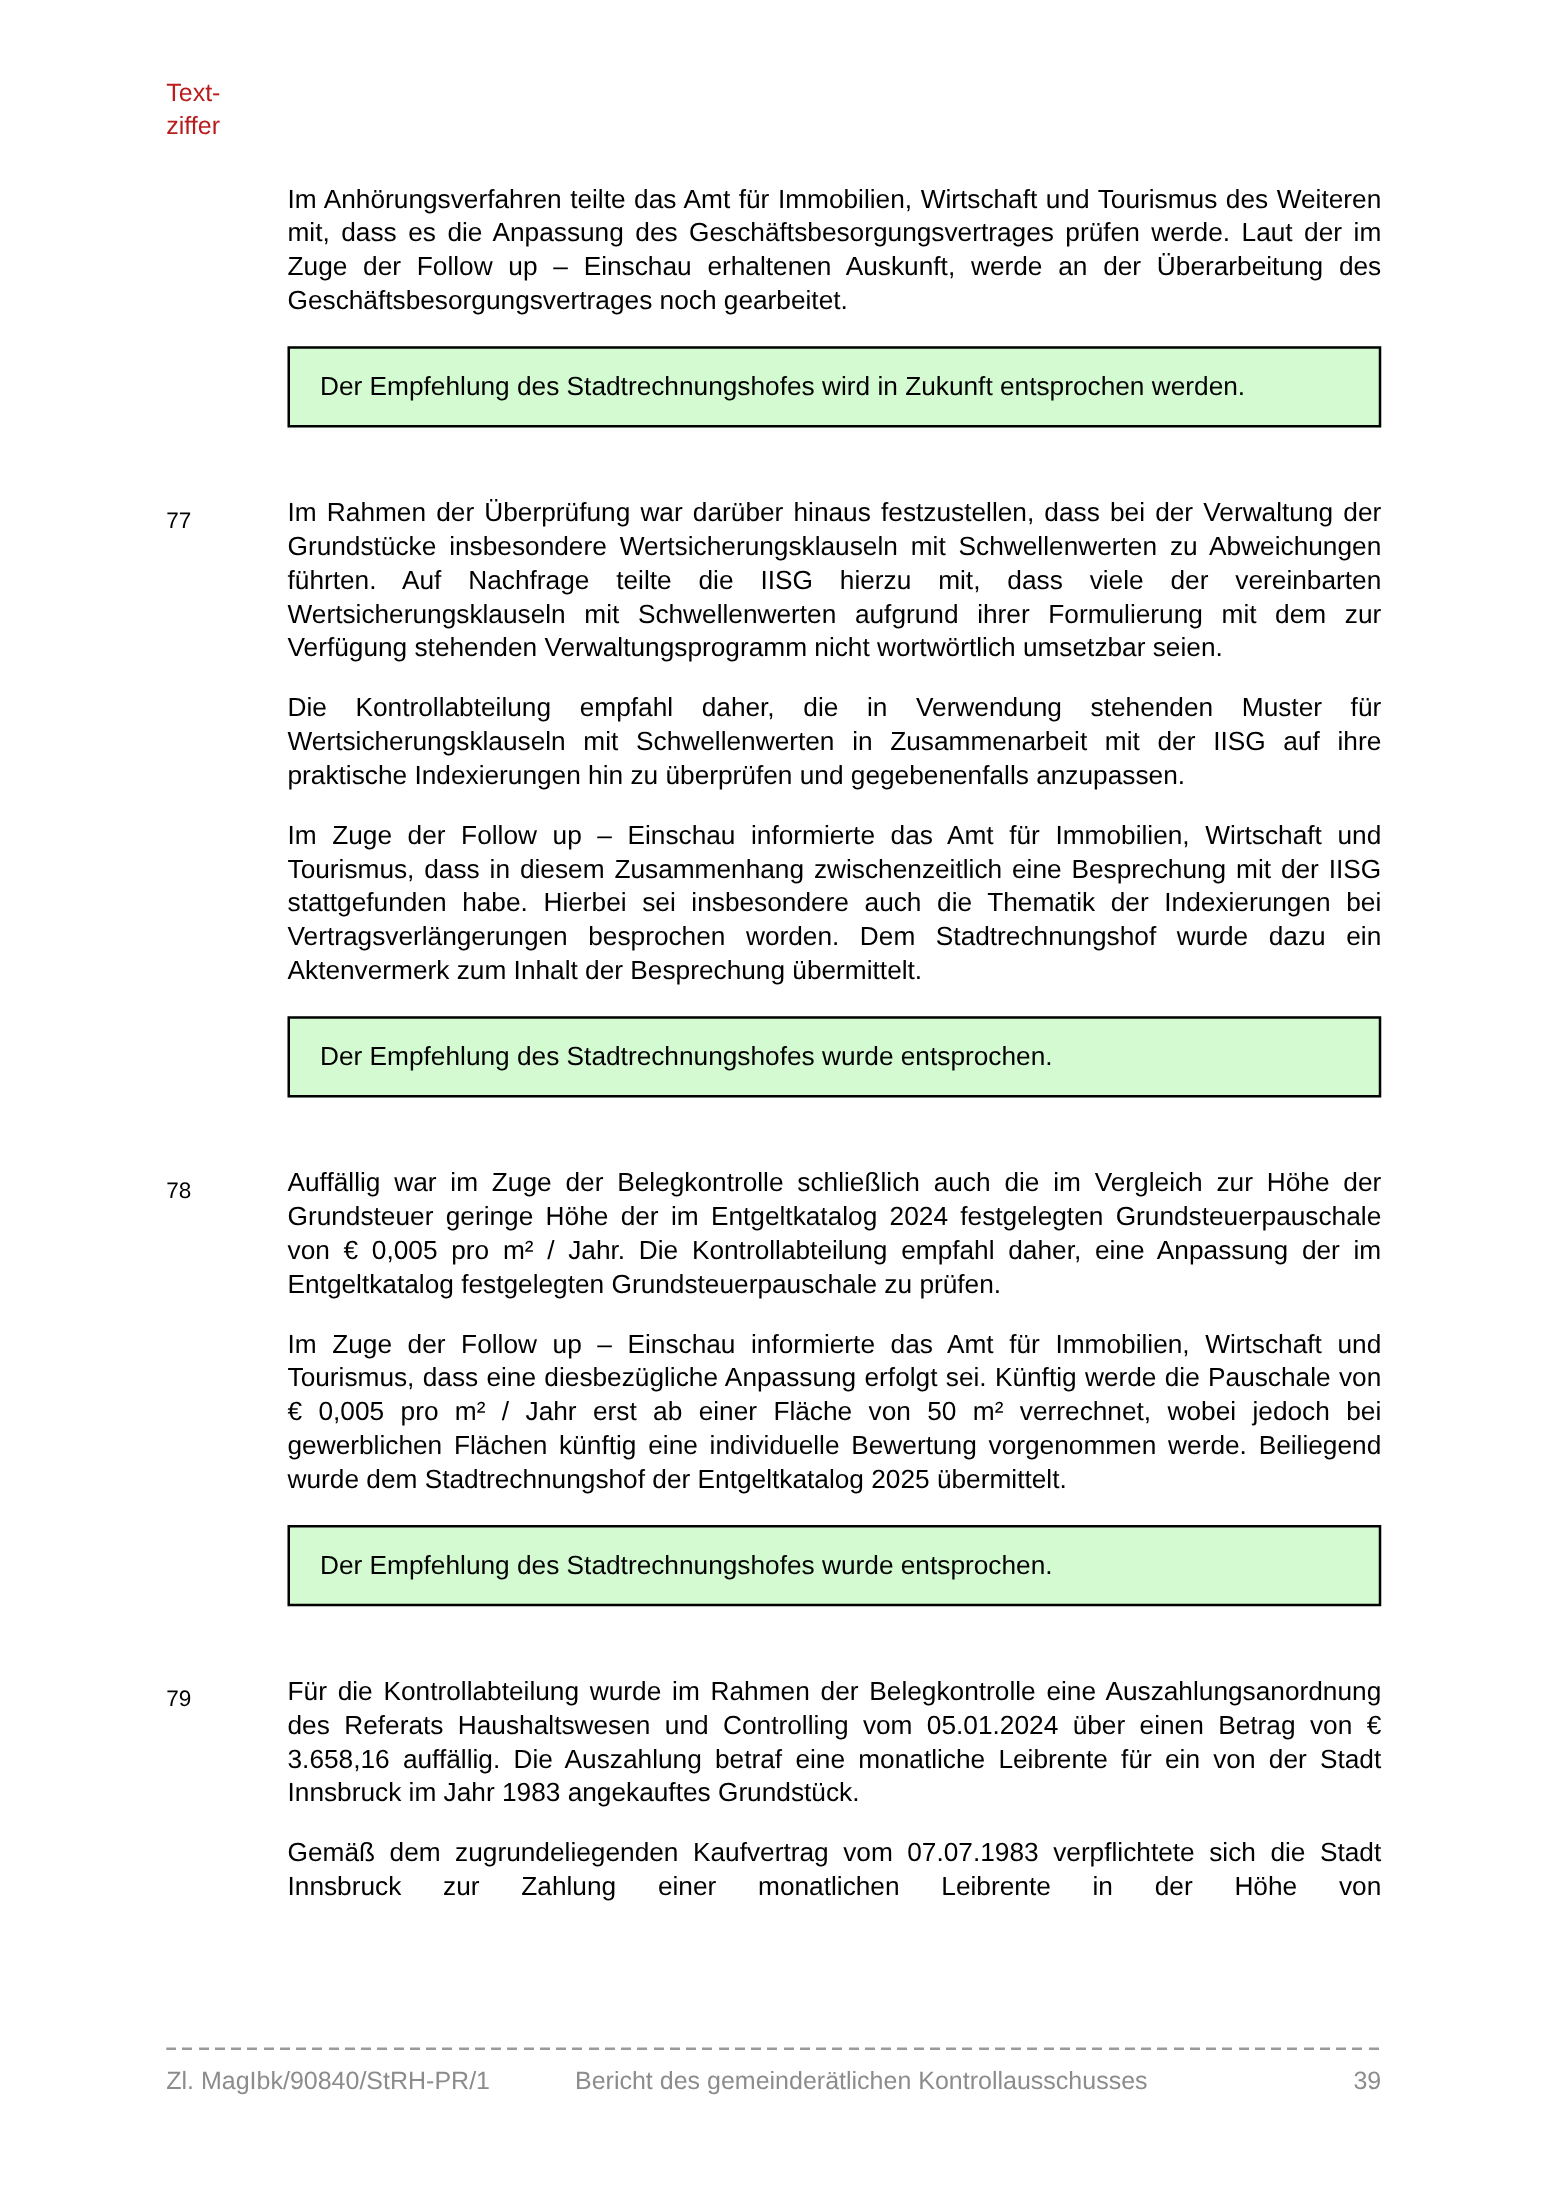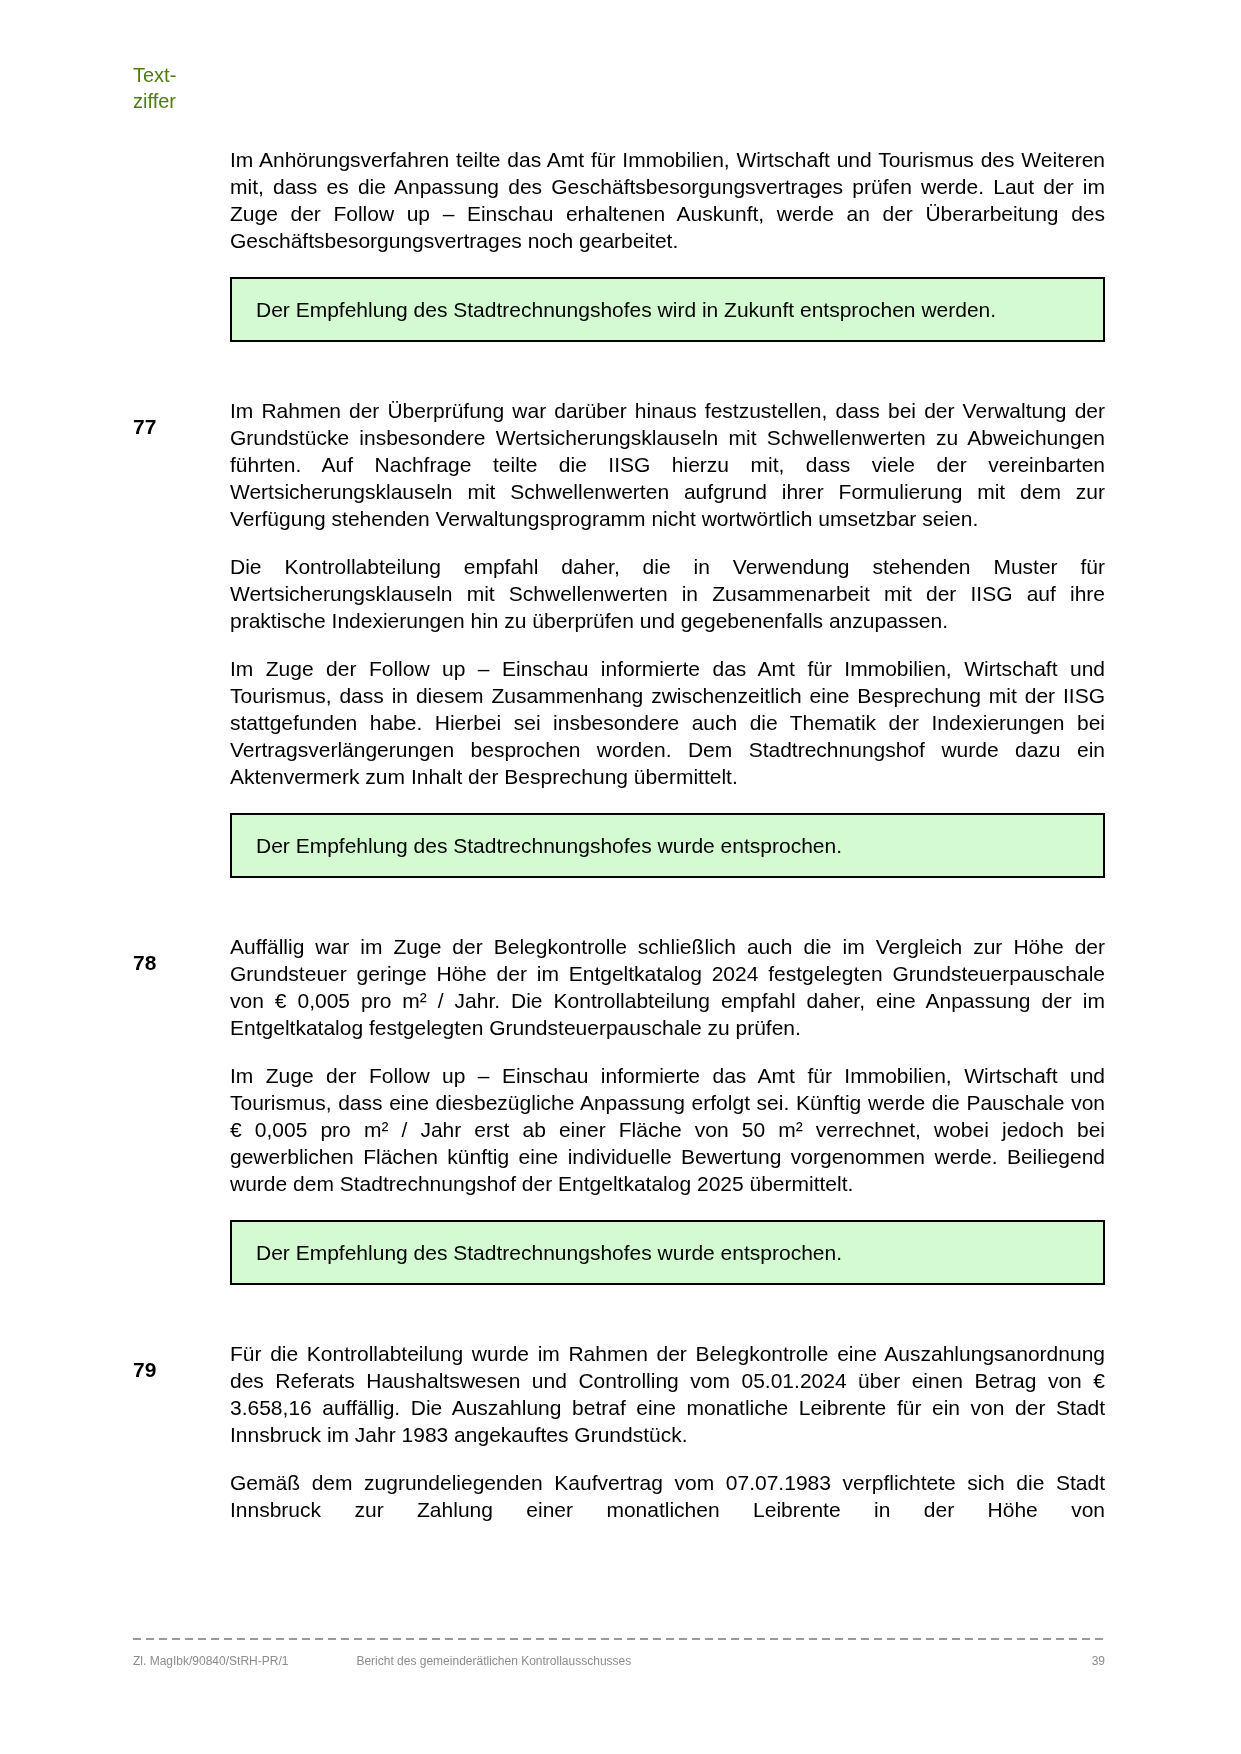--- a/index.html
+++ b/index.html
@@ -17,21 +17,21 @@
     height: 1754px;
     background: #ffffff;
     overflow: hidden;
   }
   .margin-header {
     position: absolute;
     left: 133px;
     top: 62px;
     font-size: 20px;
     line-height: 26px;
-    color: #4d7c0f;
+    color: #b91c1c;
   }
   .content {
     position: absolute;
     left: 230px;
     top: 146px;
     width: 875px;
   }
   .content p {
     margin: 0 0 21px 0;
     font-size: 21px;
@@ -40,24 +40,23 @@
   }
   .content p.justify-last {
     text-align-last: justify;
   }
   section.numbered {
     position: relative;
   }
   .margin-num {
     position: absolute;
     left: -97px;
-    top: 16px;
-    font-size: 21px;
+    top: 6px;
+    font-size: 18px;
     line-height: 27px;
-    font-weight: bold;
   }
   .rec-box {
     box-sizing: border-box;
     margin: 23px 0 55px 0;
     border: 2px solid #000000;
     background: #d3fad1;
     padding: 17px 24px;
     text-align: left;
     font-size: 21px;
     line-height: 27px;
@@ -69,21 +68,21 @@
     top: 1638px;
   }
   .footer-rule {
     height: 2px;
     background: repeating-linear-gradient(90deg, #9a9a9a 0 8px, transparent 8px 13px);
     margin-bottom: 14px;
   }
   .footer-row {
     display: flex;
     align-items: baseline;
-    font-size: 12px;
+    font-size: 20px;
     color: #8c8c8c;
   }
   .footer-title {
     flex: 1;
     margin-left: 68px;
     text-align: left;
   }
   .footer-page {
     margin-left: 20px;
   }

